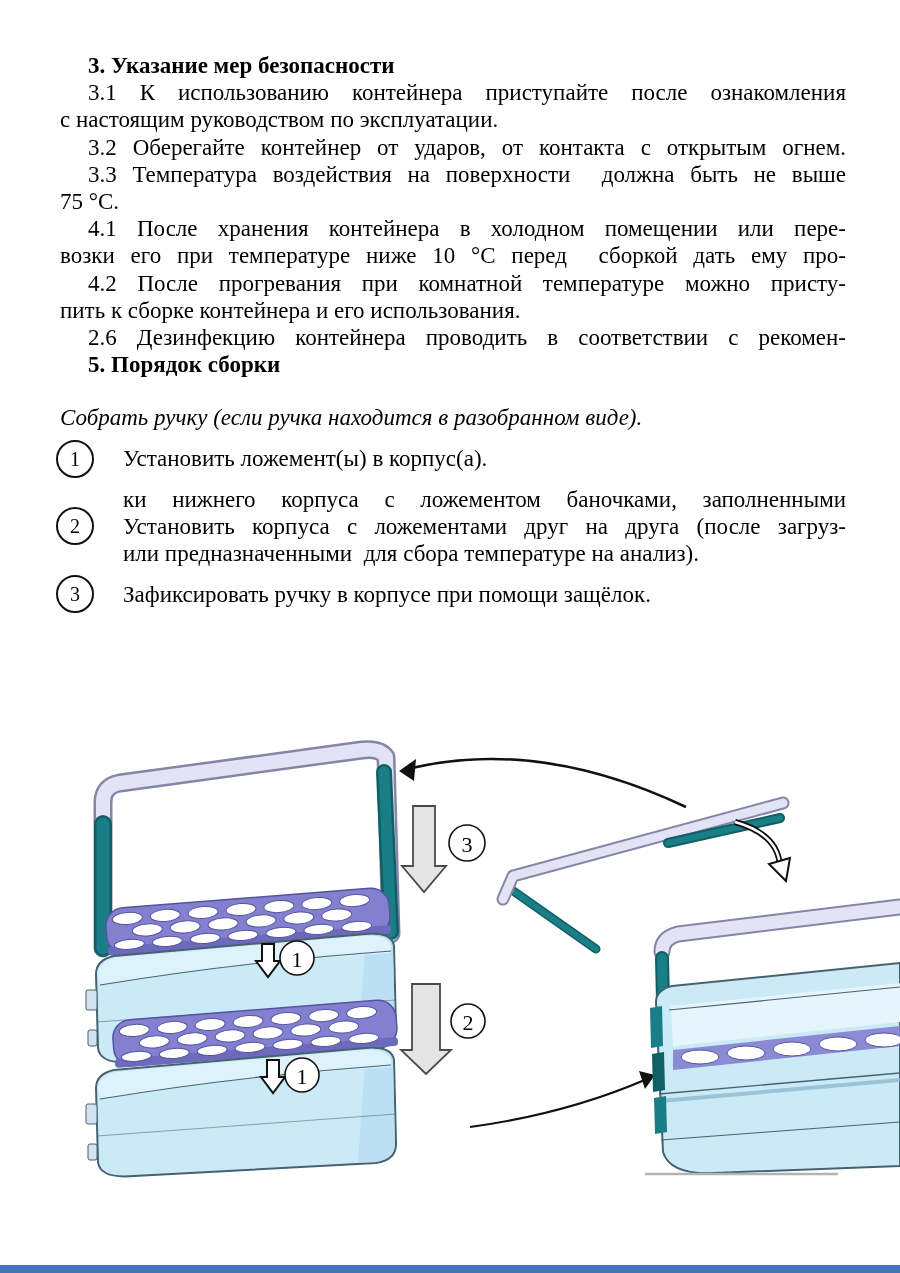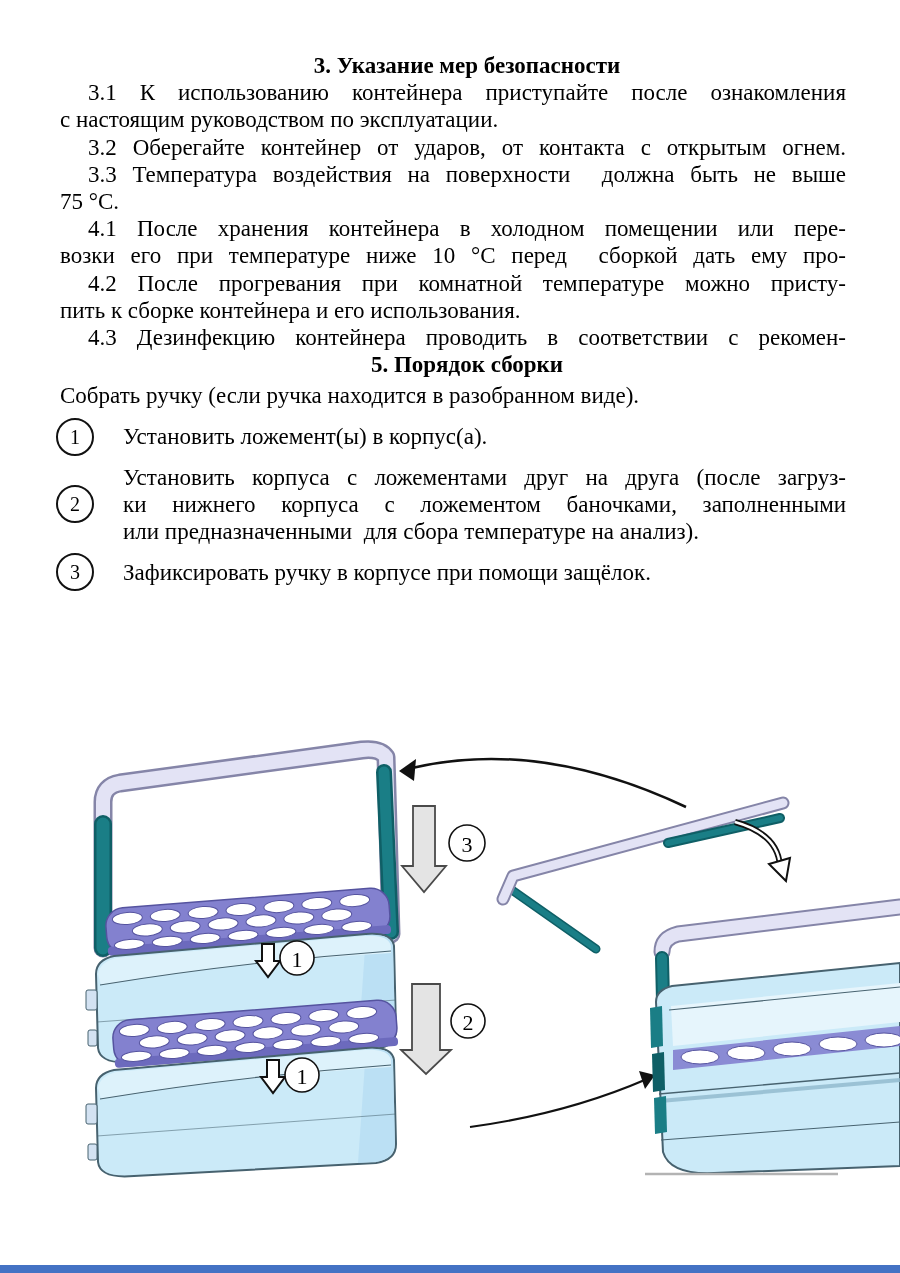--- a/index.html
+++ b/index.html
@@ -5,24 +5,24 @@
   html,body{margin:0;padding:0;background:#fff;}
   .page{
     position:relative;width:900px;height:1273px;background:#fff;overflow:hidden;
     font-family:"Liberation Serif","DejaVu Serif",serif;color:#000;
   }
   .textcol{
     position:absolute;left:60px;top:52px;width:786px;
     font-size:23px;line-height:27.2px;
   }
   .ln{white-space:pre-wrap;}
-  .ind{text-indent:28px;text-align:center;}
+  .ind{text-indent:28px;}
   .bold{font-weight:bold;}
   .just{text-align:justify;text-align-last:justify;text-justify:inter-word;}
-  .gap{margin-top:4px;}
+  .gap{margin-top:26px;font-style:italic;}
   .step{display:flex;align-items:center;margin-top:8px;}
   .step-badge{
     flex:0 0 auto;width:34px;height:34px;margin-left:-4px;margin-right:29px;
     border:2px solid #111;border-radius:50%;
     display:flex;align-items:center;justify-content:center;
     font-size:20px;line-height:1;
   }
   .step-text{flex:1 1 auto;}
   .diagram{position:absolute;left:0;top:728px;width:900px;height:465px;}
   .footer-bar{
@@ -44,41 +44,41 @@
     <div class="ln ind just">3.1 К использованию контейнера приступайте после ознакомления</div>
     <div class="ln">с настоящим руководством по эксплуатации.</div>
     <div class="ln ind just">3.2 Оберегайте контейнер от ударов, от контакта с открытым огнем.</div>
     <div class="ln ind just">3.3 Температура воздействия на поверхности  должна быть не выше</div>
     <div class="ln">75 °С.</div>
 
     <div class="ln ind just">4.1 После хранения контейнера в холодном помещении или пере-</div>
     <div class="ln just">возки его при температуре ниже 10 °С перед  сборкой дать ему про-</div>
     <div class="ln ind just">4.2 После прогревания при комнатной температуре можно присту-</div>
     <div class="ln">пить к сборке контейнера и его использования.</div>
-    <div class="ln ind just">4.3 Дезинфекцию контейнера проводить в соответствии с рекомен-</div>
+    <div class="ln ind just">2.6 Дезинфекцию контейнера проводить в соответствии с рекомен-</div>
 
     <div class="ln ind bold">5. Порядок сборки</div>
     <div class="ln gap">Собрать ручку (если ручка находится в разобранном виде).</div>
 
     <div class="step">
       <div class="step-badge">
           <span>1</span>
         </div>
       <div class="step-text">
         <div class="ln">Установить ложемент(ы) в корпус(а).</div>
       </div>
     </div>
 
     <div class="step">
       <div class="step-badge">
           <span>2</span>
         </div>
       <div class="step-text">
+        <div class="ln just">ки нижнего корпуса с ложементом баночками, заполненными</div>
         <div class="ln just">Установить корпуса с ложементами друг на друга (после загруз-</div>
-        <div class="ln just">ки нижнего корпуса с ложементом баночками, заполненными</div>
         <div class="ln">или предназначенными  для сбора температуре на анализ).</div>
       </div>
     </div>
 
     <div class="step">
       <div class="step-badge">
           <span>3</span>
         </div>
       <div class="step-text">
         <div class="ln">Зафиксировать ручку в корпусе при помощи защёлок.</div>

